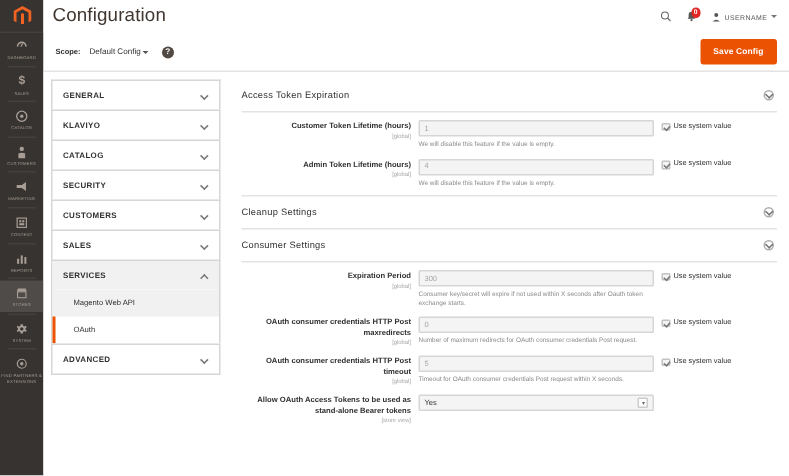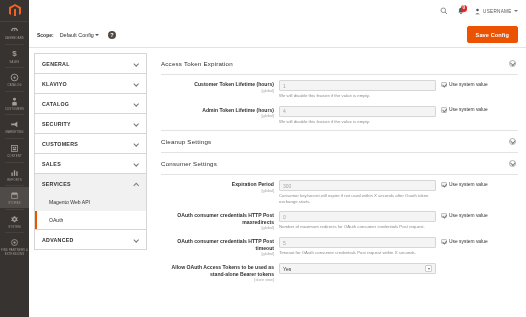--- a/index.html
+++ b/index.html
@@ -344,20 +344,21 @@
           <svg width="7" height="7" viewBox="0 0 16 16">
               <circle cx="8" cy="4.5" r="3" fill="#555"></circle>
               <path d="M2.5 14.5 Q8 9 13.5 14.5 Z" fill="#555"></path>
             </svg>
         </span>
         <span class="user-name">USERNAME</span>
         <span class="caret-sm"></span>
       </span>
     </div>
 
+    <div class="page-title">Configuration</div>
 
     <div class="scope-row">
       <span class="scope-lbl">Scope:</span>
       <span class="scope-dd">
         <span class="scope-val">Default Config</span>
         <span class="scope-caret"></span>
       </span>
       <span class="help-ico">?</span>
       <button class="save-btn">Save Config</button>
     </div>

